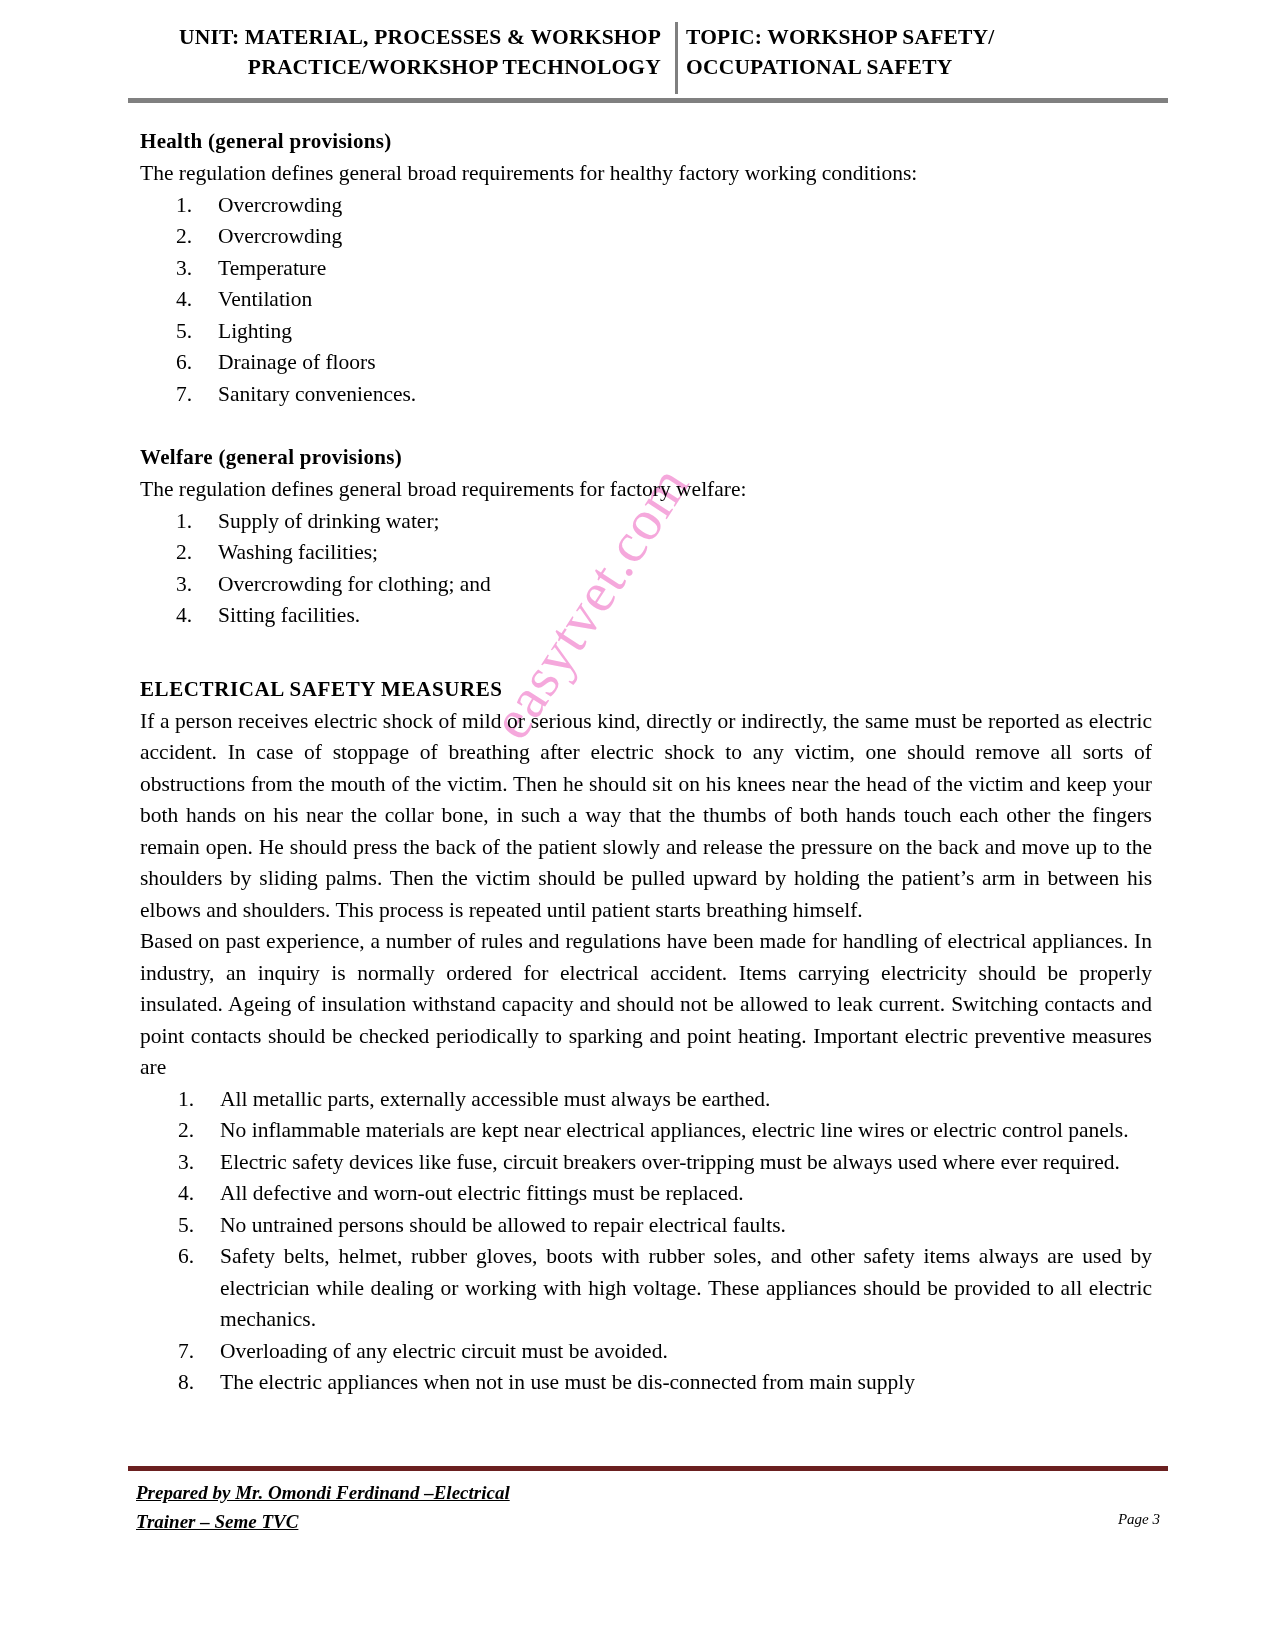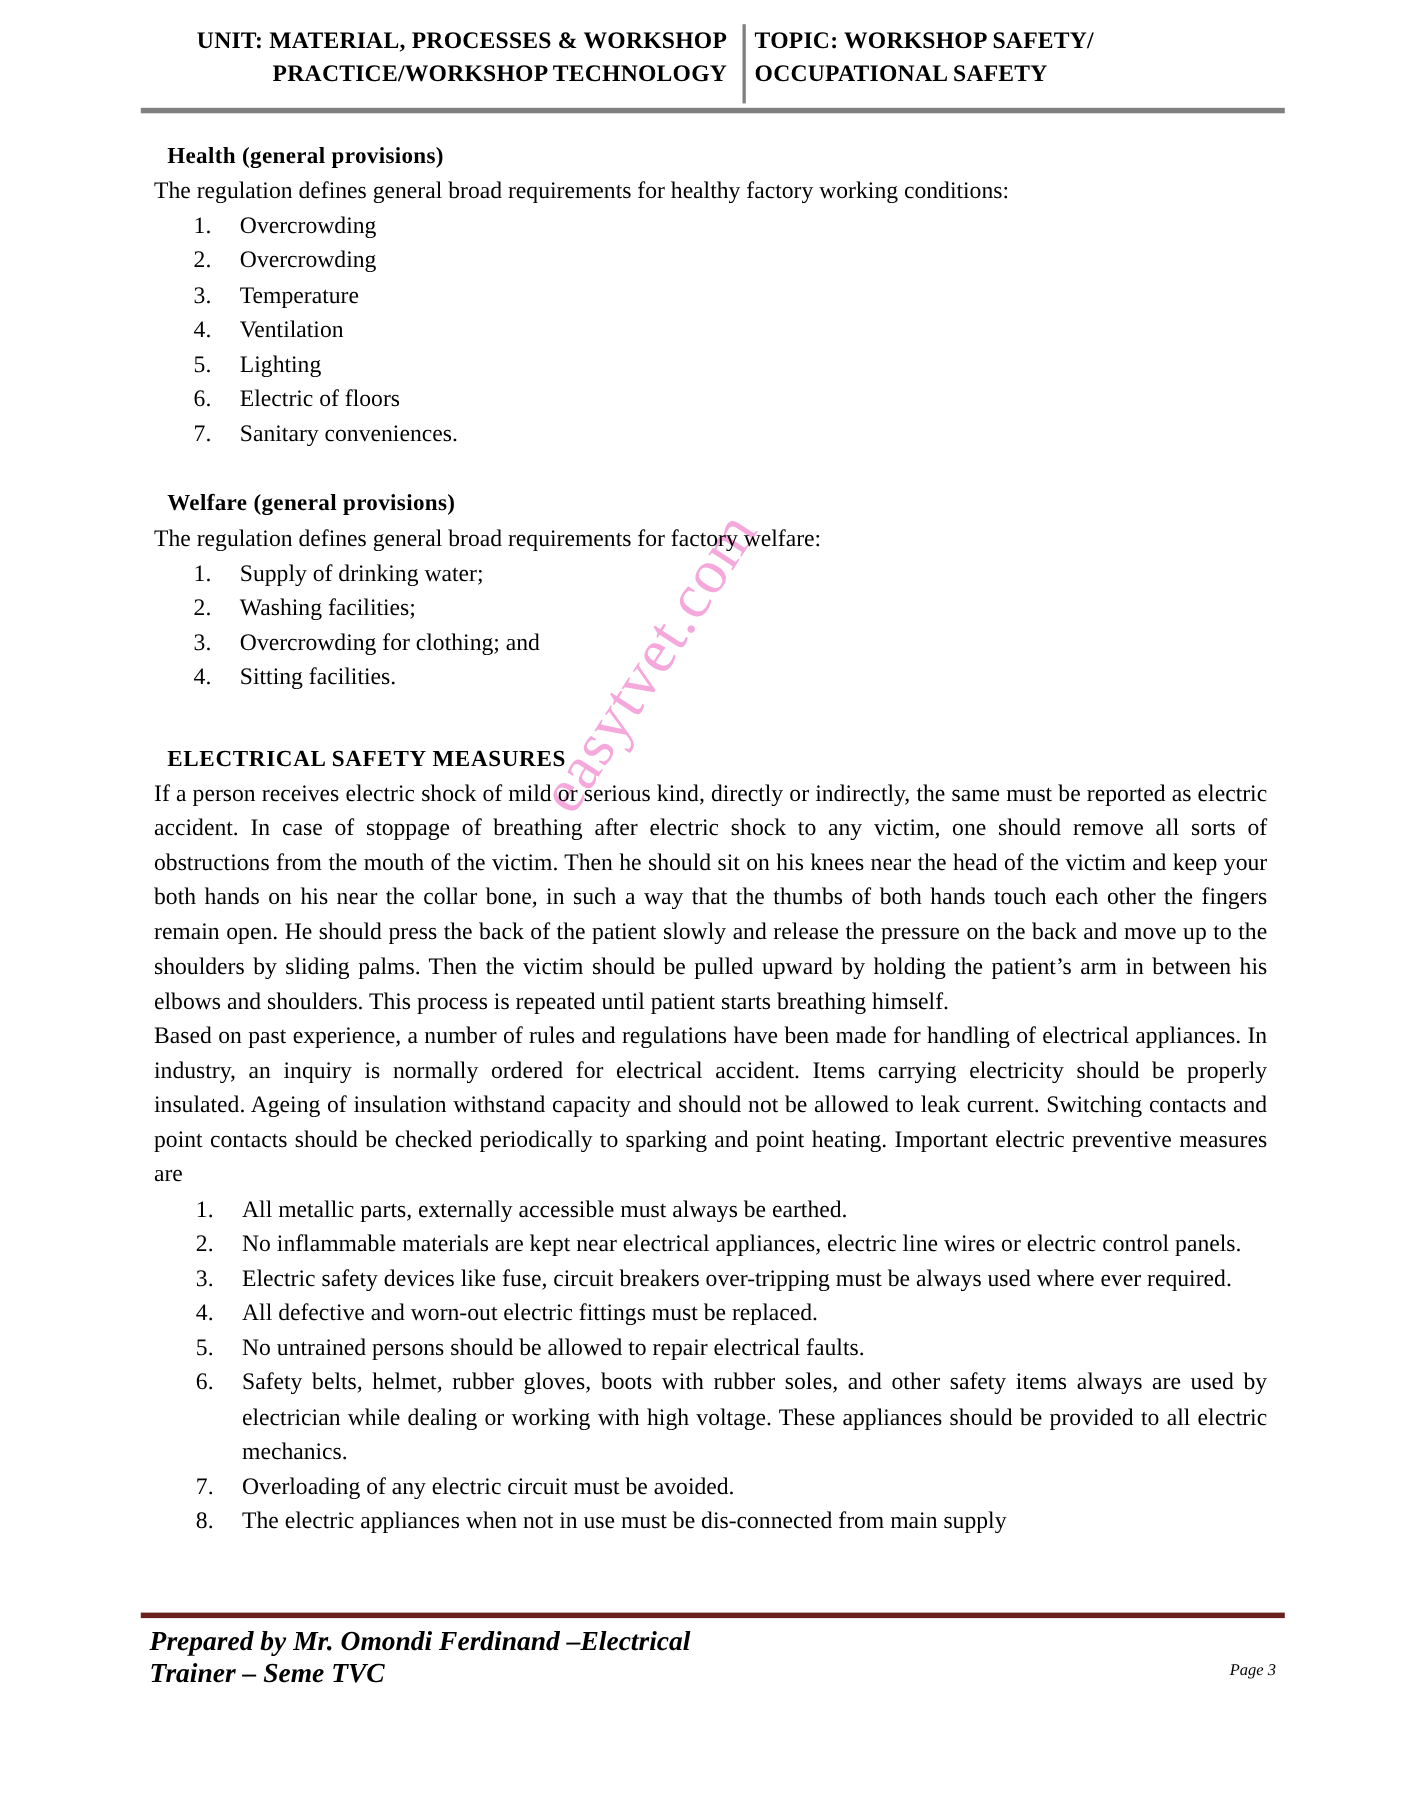--- a/index.html
+++ b/index.html
@@ -67,21 +67,21 @@
   .content {
     position: absolute;
     left: 140px;
     top: 126px;
     width: 1012px;
   }
   .sec-heading {
     font-weight: bold;
     font-size: 21px;
     line-height: 30px;
-    margin: 0 0 2px 12px;
+    margin: 0 0 2px 0;
     letter-spacing: 0.3px;
   }
   .sec-heading.caps {
     letter-spacing: 0.6px;
   }
   .para {
     font-size: 21.5px;
     line-height: 31.5px;
     margin: 0;
     text-align: left;
@@ -150,23 +150,24 @@
     left: 136px;
     top: 1478px;
     width: 1024px;
     display: flex;
     justify-content: space-between;
     align-items: flex-end;
   }
   .footer-left {
     font-style: italic;
     font-weight: bold;
-    font-size: 25px;
+    font-size: 19px;
     line-height: 29px;
     white-space: pre-line;
+    text-decoration: underline;
   }
   .footer-right {
     font-style: italic;
     font-size: 15px;
     line-height: 29px;
     padding-bottom: 2px;
   }
 </style>
 </head>
 <body>
@@ -191,21 +192,21 @@
 
     <div>
       <div class="sec-heading">Health (general provisions)</div>
       <p class="para">The regulation defines general broad requirements for healthy factory working conditions:</p>
       <ol class="numlist">
         <li><span class="num">1.</span><span>Overcrowding</span></li>
         <li><span class="num">2.</span><span>Overcrowding</span></li>
         <li><span class="num">3.</span><span>Temperature</span></li>
         <li><span class="num">4.</span><span>Ventilation</span></li>
         <li><span class="num">5.</span><span>Lighting</span></li>
-        <li><span class="num">6.</span><span>Electric of floors</span></li>
+        <li><span class="num">6.</span><span>Drainage of floors</span></li>
         <li><span class="num">7.</span><span>Sanitary conveniences.</span></li>
       </ol>
     </div>
 
     <div class="gap-md"></div>
 
     <div>
       <div class="sec-heading">Welfare (general provisions)</div>
       <p class="para">The regulation defines general broad requirements for factory welfare:</p>
       <ol class="numlist">

